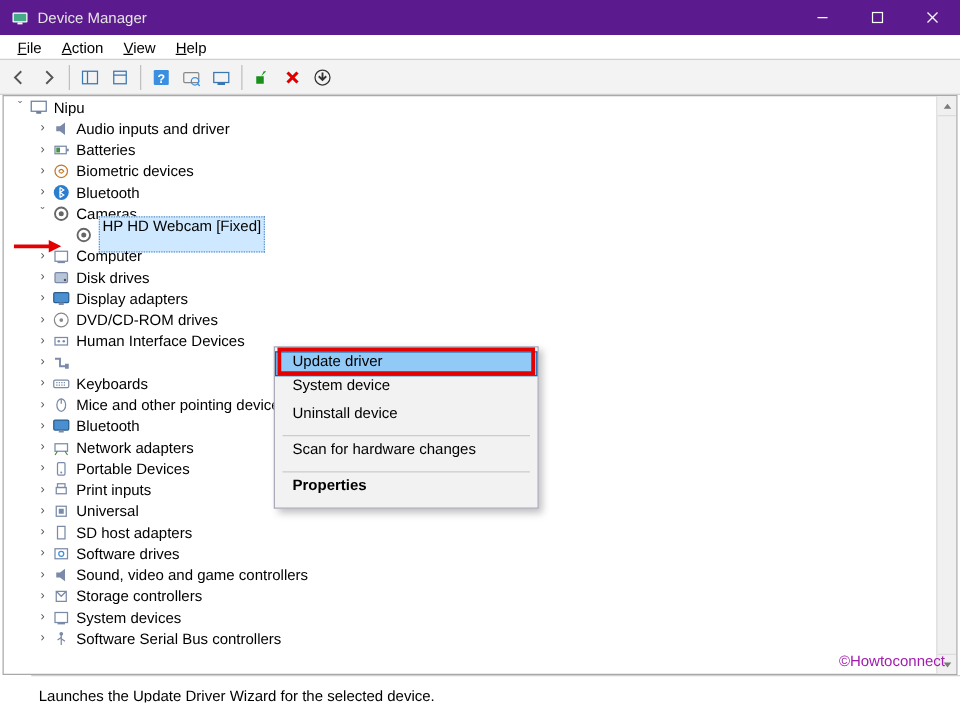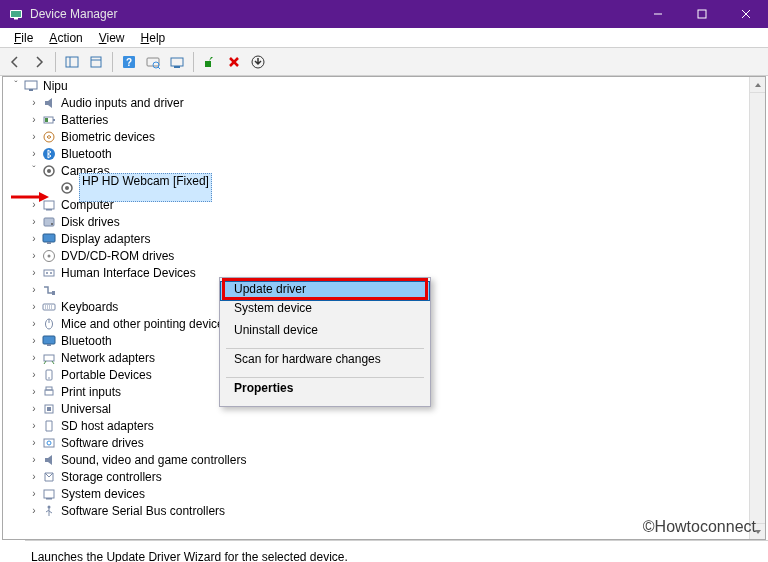--- a/index.html
+++ b/index.html
@@ -25,21 +25,21 @@
   .node-icon { width: 16px; height: 16px; margin-right: 4px; display: inline-flex; align-items: center; justify-content: center; }
   .indent { width: 18px; }
   .selected { background: #cde8ff; border: 1px dotted #5a8fc9; display: inline-block; padding: 0 2px; height: 29px; line-height: 15px; }
   .arrow-annot { position: absolute; left: 8px; top: 113px; }
   .context-menu { position: absolute; left: 216px; top: 200px; width: 212px; background: #f2f2f2; border: 1px solid #aab; box-shadow: 3px 3px 6px rgba(0,0,0,0.25); padding: 3px 0; }
   .cm-item { height: 22px; display: flex; padding: 0 14px; font-size: 12px; }
   .cm-item.highlight { background: #91c9f7; border: 1px solid #0f5fa8; margin: 0; padding: 0 13px; height: 20px; }
   .cm-highlight-box { position: absolute; left: 219px; top: 201px; width: 206px; height: 22px; border: 3px solid #e40000; pointer-events: none; }
   .cm-sep { height: 1px; background: #ccc; margin: 3px 6px; }
   .statusbar { height: 22px; border-top: 1px solid #d0d0d0; display: flex; align-items: center; padding: 16px 6px; font-size: 12px; background: #fff; margin-left: 25px; }
-  .watermark { position: absolute; right: 12px; bottom: 26px; color: #404040; font-size: 16px; }
+  .watermark { position: absolute; right: 12px; bottom: 26px; color: #a21caf; font-size: 12px; }
 </style>
 </head>
 <body>
 
 <div class="titlebar">
   <span class="app-icon">
     <svg width="14" height="14" viewBox="0 0 14 14">
         <rect x="1" y="3" width="12" height="8" rx="1" fill="#fff" stroke="#fff" stroke-width="0"></rect>
         <rect x="2" y="4" width="10" height="6" fill="#4a8"></rect>
         <rect x="5" y="11" width="4" height="1.5" fill="#fff"></rect>

